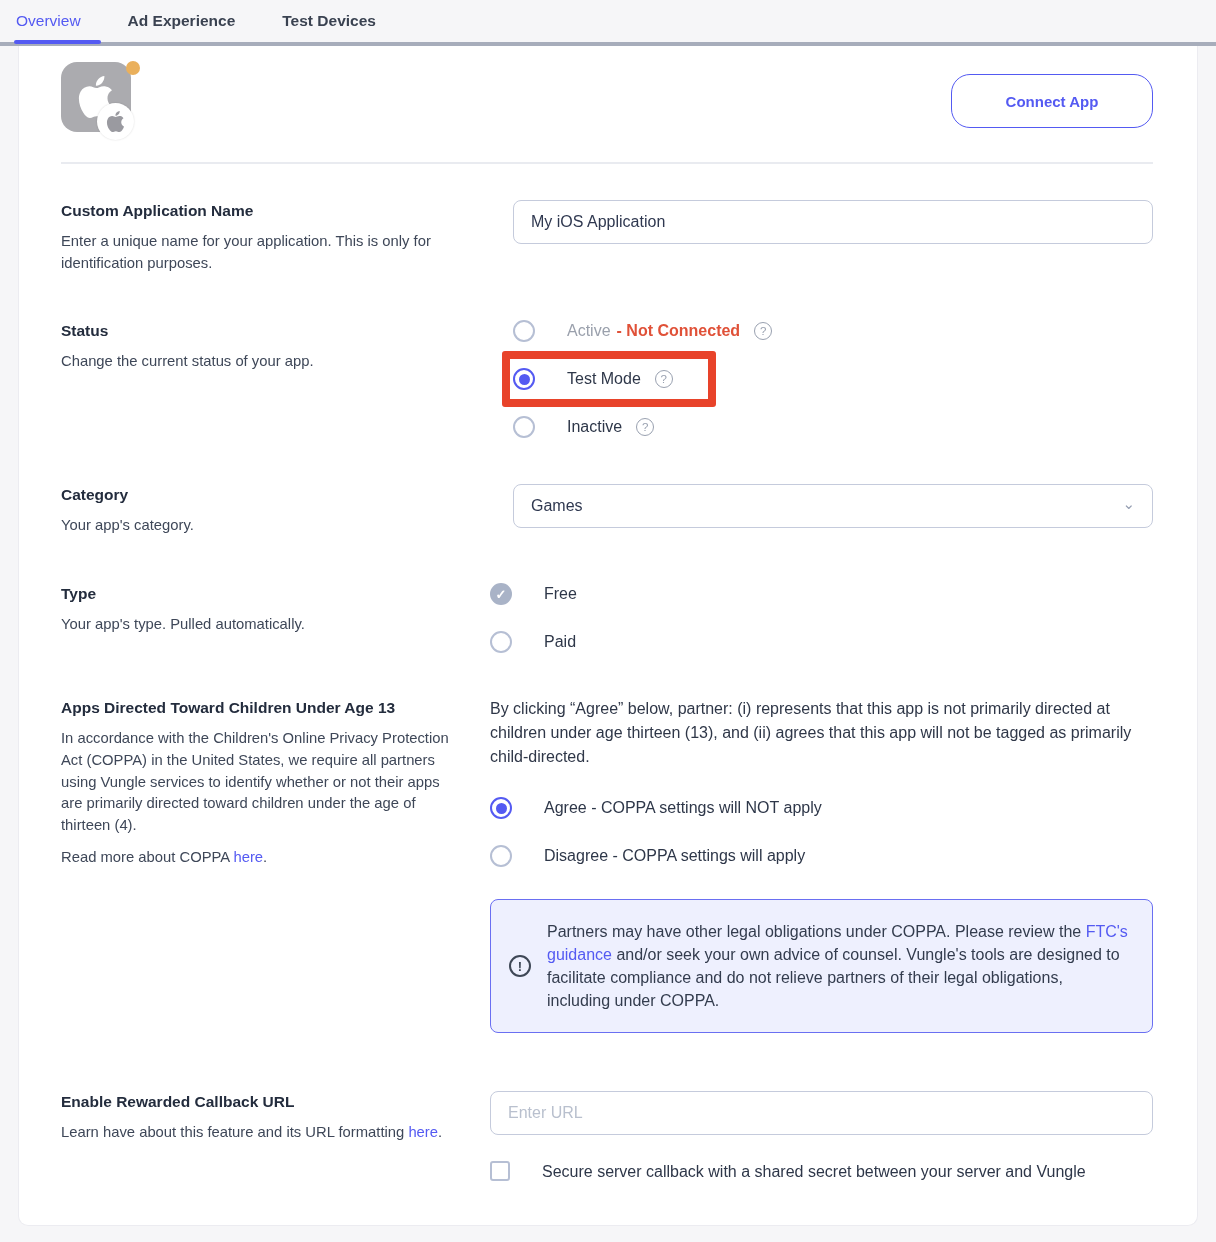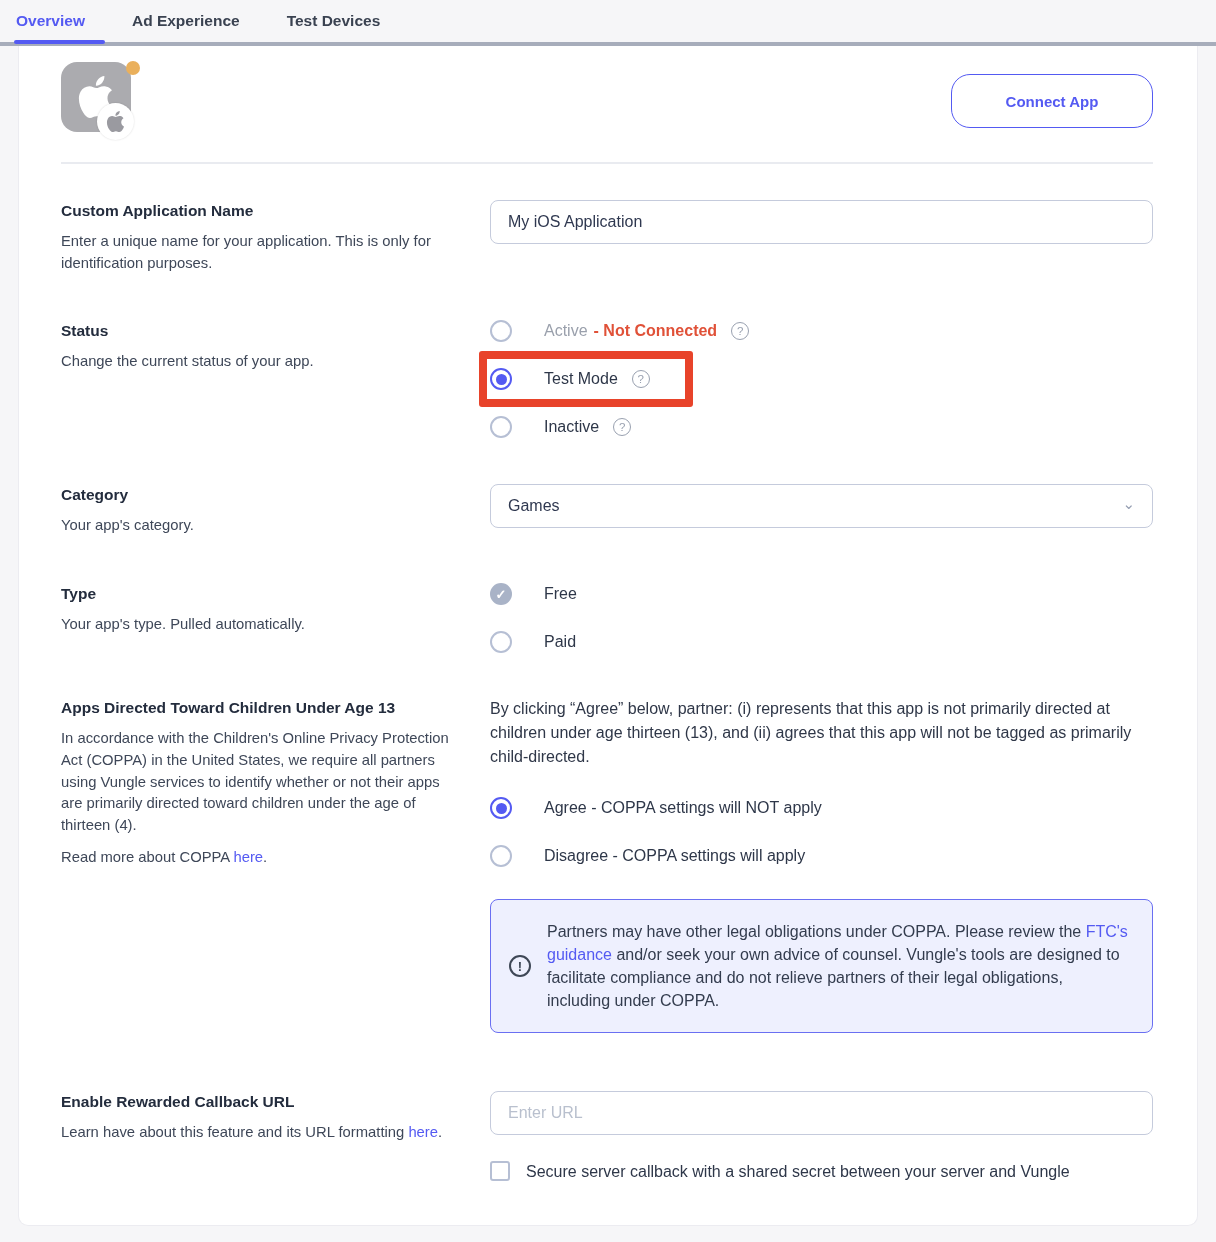--- a/index.html
+++ b/index.html
@@ -20,21 +20,21 @@
   }
   .tab {
     font-size: 15.5px;
     font-weight: 600;
     color: #3a4251;
     margin-right: 47px;
     padding: 10px 0;
     cursor: pointer;
     position: relative;
   }
-  .tab.active { color: var(--accent, #545af2); font-weight: 700; }
+  .tab.active { color: var(--accent, #545af2); font-weight: 400; }
   .tab.active::after {
     content: "";
     position: absolute;
     left: -2px;
     bottom: -4px;
     width: calc(100% + 22px);
     height: 4px;
     background: var(--accent, #545af2);
     border-radius: 2px;
   }
@@ -102,21 +102,21 @@
   .row-right { flex: 1; min-width: 0; }
   .row-title {
     font-size: 15.5px;
     font-weight: 700;
     color: #232c3d;
     line-height: 1.4;
     margin-bottom: 9px;
   }
   .row-desc { font-size: 14.8px; color: #3e4758; line-height: 1.48; margin-top: 9px; }
   .link { color: var(--accent, #545af2); text-decoration: none; cursor: pointer; }
-  .mb-46 { margin-bottom: 46px; }
+  .mb-46 { margin-bottom: 46px; gap: 23px; }
   .mb-44 { margin-bottom: 44px; }
   .mb-58 { margin-bottom: 58px; }
   
   .text-input, .select {
     width: 100%;
     height: 44px;
     border: 1px solid #c5cbdc;
     border-radius: 8px;
     background: #fff;
     font-family: "Liberation Sans", sans-serif;
@@ -187,21 +187,21 @@
   .checkbox-row { display: flex; align-items: flex-start; margin-top: 24px; }
   .checkbox {
     width: 20px; height: 20px;
     border: 2px solid #b6bfd4;
     border-radius: 3px;
     background: #fff;
     flex-shrink: 0;
     margin-top: 2px;
     cursor: pointer;
   }
-  .checkbox-label { font-size: 16px; color: #2e3749; line-height: 25px; margin-left: 16px; max-width: 600px; }
+  .checkbox-label { font-size: 16px; color: #2e3749; line-height: 25px; margin-left: 32px; max-width: 600px; }
   
   .agreement { font-size: 16px; color: #2f3748; line-height: 24px; margin-bottom: 28px; max-width: 670px; }
   .notice {
     margin-top: 32px;
     display: flex;
     align-items: center;
     background: var(--notice-bg, #eef0fe);
     border: 1px solid #6a6ff2;
     border-radius: 8px;
     padding: 20px 22px 20px 18px;

